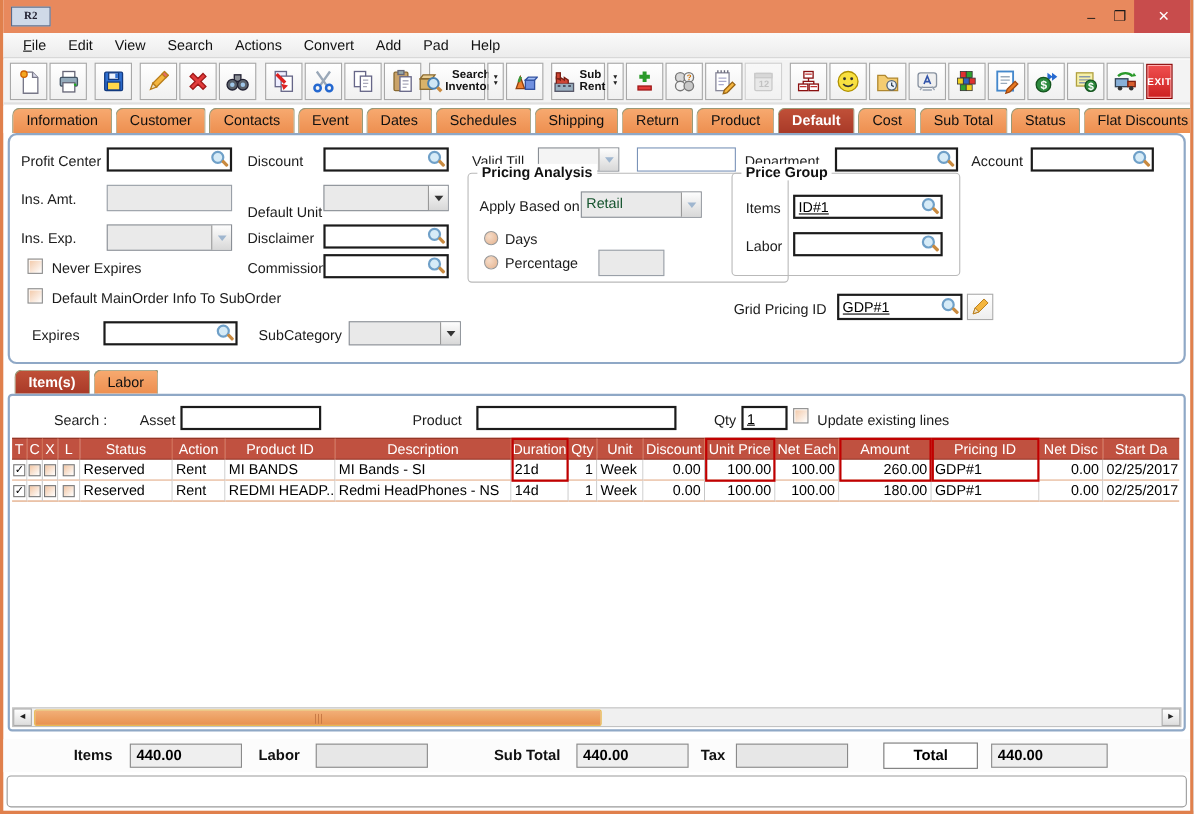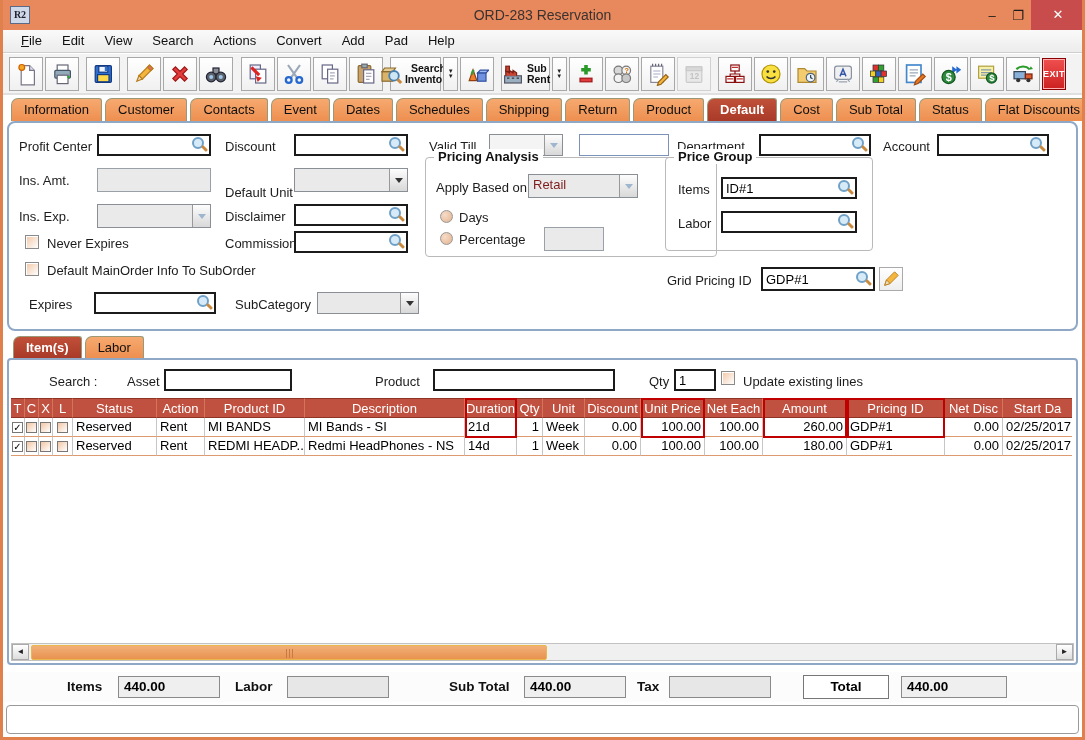--- a/index.html
+++ b/index.html
@@ -5,21 +5,21 @@
   * { margin:0; padding:0; box-sizing:border-box; }
   html,body { background:#d0d0d0; }
   body { font-family:"Liberation Sans","DejaVu Sans",sans-serif; }
   .window {
     position:relative; width:1085px; height:740px; background:#fff;
     border-left:3px solid #E0804C; border-right:3px solid #E0804C; border-bottom:3px solid #E0804C;
     overflow:hidden;
   }
   
   .titlebar { position:absolute; top:0; left:-3px; right:-3px; height:30px; background:#E8895D; display:flex; align-items:center; }
-  .app-badge { width:20px; height:18px; margin-left:10px; background:#cfd9e8; border:1px solid #5a6a88; color:#223; font-size:10px; font-weight:bold; text-align:center; line-height:16px; font-family:"Liberation Serif",serif; }
+  .app-badge { width:36px; height:18px; margin-left:10px; background:#cfd9e8; border:1px solid #5a6a88; color:#223; font-size:10px; font-weight:bold; text-align:center; line-height:16px; font-family:"Liberation Serif",serif; }
   .title-text { position:absolute; left:0; right:0; text-align:center; color:#3a3230; font-size:14px; }
   .win-btns { margin-left:auto; display:flex; align-items:center; height:30px; }
   .win-min,.win-max { width:26px; text-align:center; color:#1a1a1a; font-size:13px; cursor:default; }
   .win-close { width:54px; height:30px; background:#C84C4C; color:#fff; font-size:13px; text-align:center; line-height:30px; }
   
   .menubar { position:absolute; top:30px; left:0; right:0; height:23px; background:linear-gradient(#fafafa,#ececec); border-bottom:1px solid #cfcfcf; display:flex; align-items:center; padding-left:8px; }
   .menu-item { font-size:13px; color:#111; padding:0 10px; line-height:22px; }
   .menu-item.u-first::first-letter { text-decoration:underline; }
   
   .toolbar { position:absolute; top:54px; left:0; right:0; height:41px; background:#f3f3f3; border-bottom:2px solid #e0e0e0; display:flex; align-items:center; padding:0 6px; gap:2px; }
@@ -33,29 +33,29 @@
   .exit-btn { margin-left:auto; margin-right:10px; width:32px; height:32px; background:linear-gradient(#f05050,#cc2020); border:1px solid #8a0000; color:#fff; font-size:9px; font-weight:bold; display:flex; align-items:center; justify-content:center; letter-spacing:.5px; box-shadow:inset 0 0 0 1px #ffb0b0; }
   
   .tabbar { position:absolute; top:96px; left:0; right:0; height:25px; display:flex; align-items:flex-end; padding-left:8px; gap:3px; background:#fff; }
   .tab { height:23px; line-height:22px; padding:0 12px; font-size:13px; color:#101010; background:linear-gradient(#F7A96F,#ED8F50); border:1px solid #997; border-bottom:none; border-radius:7px 3px 0 0; white-space:nowrap; }
   .tab.active { background:linear-gradient(#C05038,#A93A28); color:#fff; font-weight:bold; }
   
   .form-panel { position:absolute; top:121px; left:4px; right:4px; height:210px; border:2px solid #8FA8C6; border-radius:8px; background:#fff; }
   .items-panel { position:absolute; top:358px; left:4px; right:4px; height:307px; border:2px solid #8FA8C6; border-radius:4px; background:#fff; }
   .flabel { position:absolute; font-size:13px; color:#1c1c1c; white-space:nowrap; }
   .field { position:absolute; height:22px; }
-  .field input { width:100%; height:100%; border:2px solid #1b1b1b; font:13px "Liberation Sans",sans-serif; padding:0 18px 0 3px; background:#fff; }
+  .field input { width:100%; height:100%; border:2px solid #1b1b1b; font:13px "Liberation Sans",sans-serif; padding:0 18px 0 3px; background:#fff;text-decoration:underline; }
   .field.nomag input { padding-right:3px; }
   .field.thin input { border:1px solid #7a93b8; }
   .field.dis input { border:1px solid #9aa0a8; background:#EAEAEA; }
   .mag { position:absolute; right:3px; top:3px; width:16px; height:16px; }
   .mag::before { content:""; position:absolute; left:0; top:0; width:8px; height:8px; border:2px solid #6FA0C8; border-radius:50%; background:#D6EBF7; }
   .mag::after { content:""; position:absolute; left:9px; top:10px; width:7px; height:3px; background:#C98A3F; transform:rotate(45deg); border-radius:1px; }
   .dropdown { position:absolute; height:22px; display:flex; border:1px solid #8a8f96; background:#E9E9E9; }
-  .dropdown .dval { flex:1; font-size:13px; line-height:20px; padding-left:4px; color:#7f1d1d; overflow:hidden; }
+  .dropdown .dval { flex:1; font-size:13px; line-height:20px; padding-left:4px; color:#14532d; overflow:hidden; }
   .dropdown .dbtn { width:18px; background:linear-gradient(#fdfdfd,#d8d8d8); border-left:1px solid #999; display:flex; align-items:center; justify-content:center; }
   .dropdown .dbtn::after { content:""; border:4px solid transparent; border-top:5px solid #333; margin-top:4px; }
   .dropdown.blue-arrow .dbtn::after { border-top-color:#9FB6CF; }
   .dropdown.dis { background:#EAEAEA; }
   .groupbox { position:absolute; border:1px solid #b9b9b9; border-radius:4px; }
   .groupbox .gtitle { position:absolute; top:-9px; left:8px; background:#fff; padding:0 4px; font-size:13px; font-weight:bold; color:#111; }
   .checkbox { position:absolute; width:14px; height:14px; border:1px solid #8a8a8a; background:linear-gradient(135deg,#F2C6A4,#ffffff); box-shadow:inset 1px 1px 0 #fff; }
   .radio { position:absolute; width:13px; height:13px; border:1px solid #979797; border-radius:50%; background:radial-gradient(circle at 35% 35%, #F6DCC8, #E4B28E); }
   .pencil-btn { position:absolute; width:24px; height:24px; border:1px solid #aaa; background:linear-gradient(#fff,#eee); display:flex; align-items:center; justify-content:center; }
   
@@ -90,21 +90,20 @@
   .statusbar { position:absolute; top:705px; left:3px; right:3px; height:29px; border:1px solid #9a9a9a; border-radius:4px; background:#fff; }
   svg { display:block; }
 </style>
 </head>
 <body>
 
 <div class="window">
 
   <div class="titlebar">
     <div class="app-badge">R2</div>
-    <div class="title-text">ORD-283 Reservation</div>
     <div class="win-btns">
       <div class="win-min">–</div>
       <div class="win-max">❐</div>
       <div class="win-close">✕</div>
     </div>
   </div>
 
   <div class="menubar">
     <span class="menu-item u-first">File</span>
     <span class="menu-item">Edit</span>

